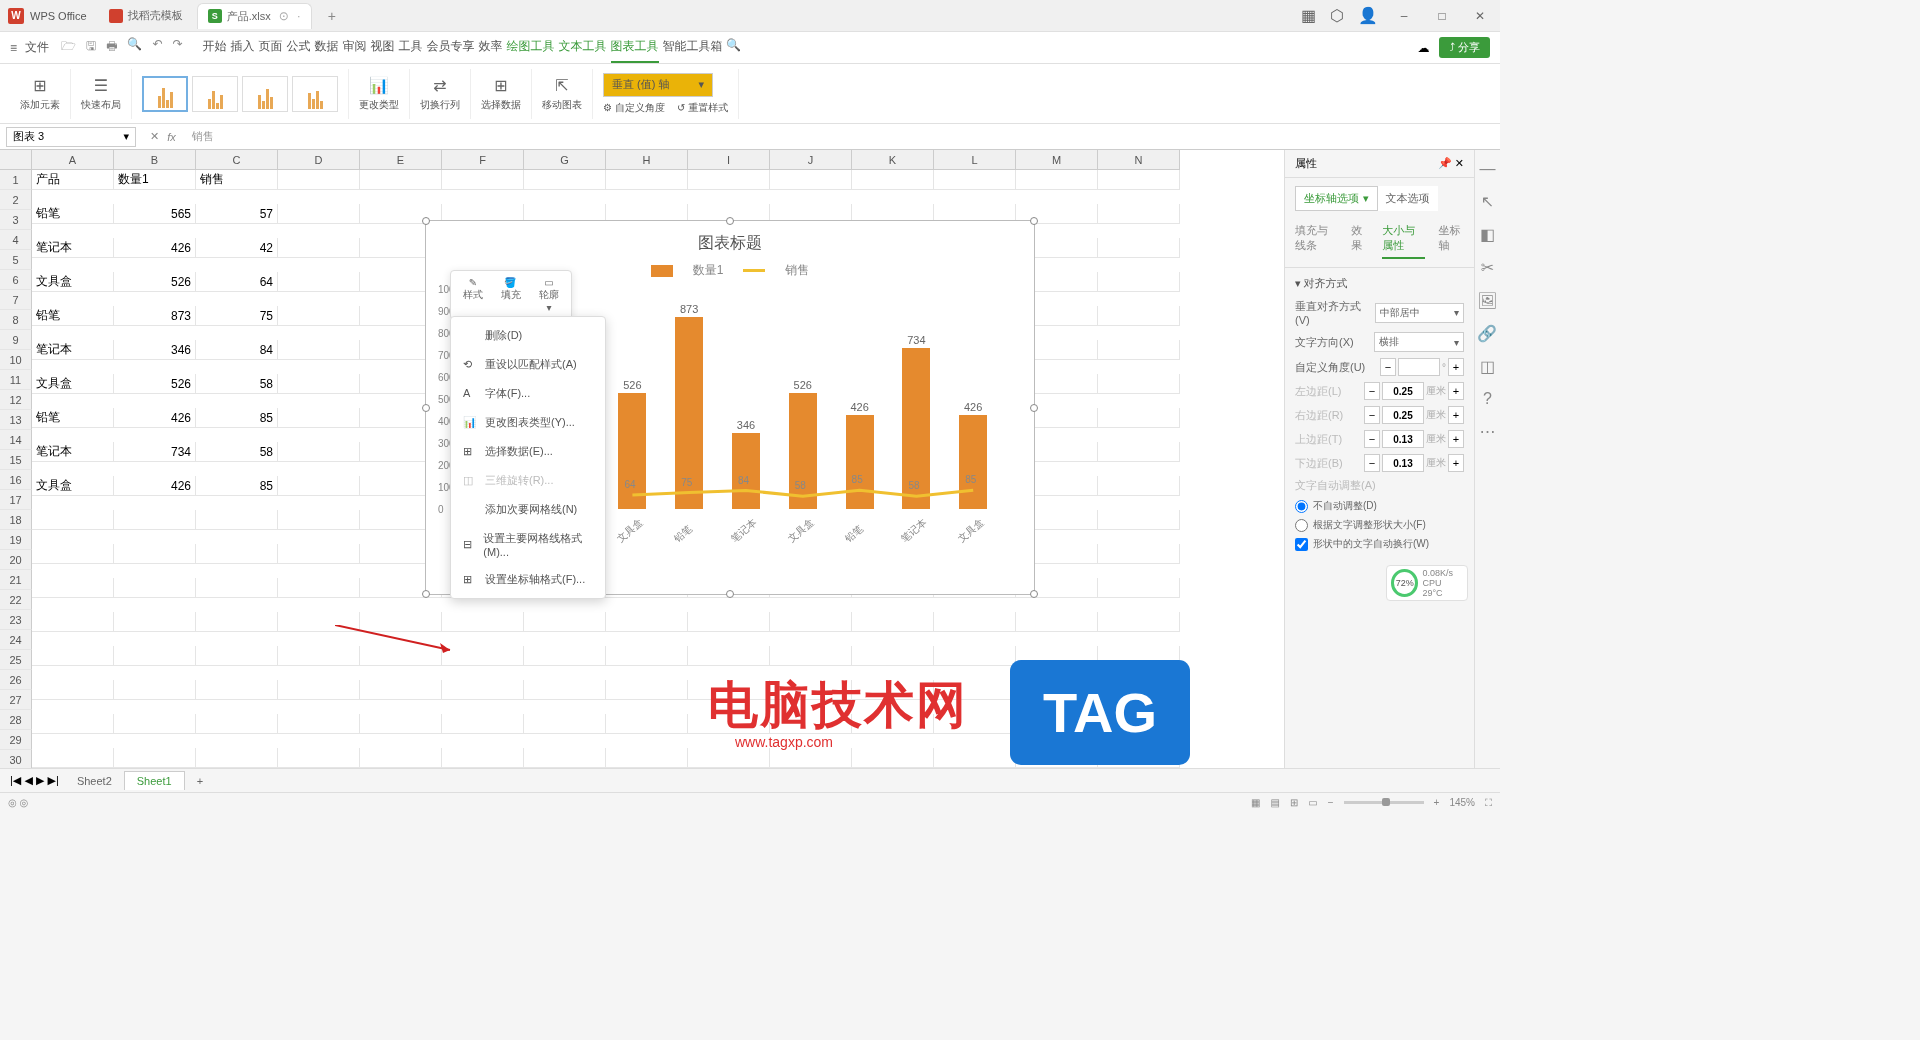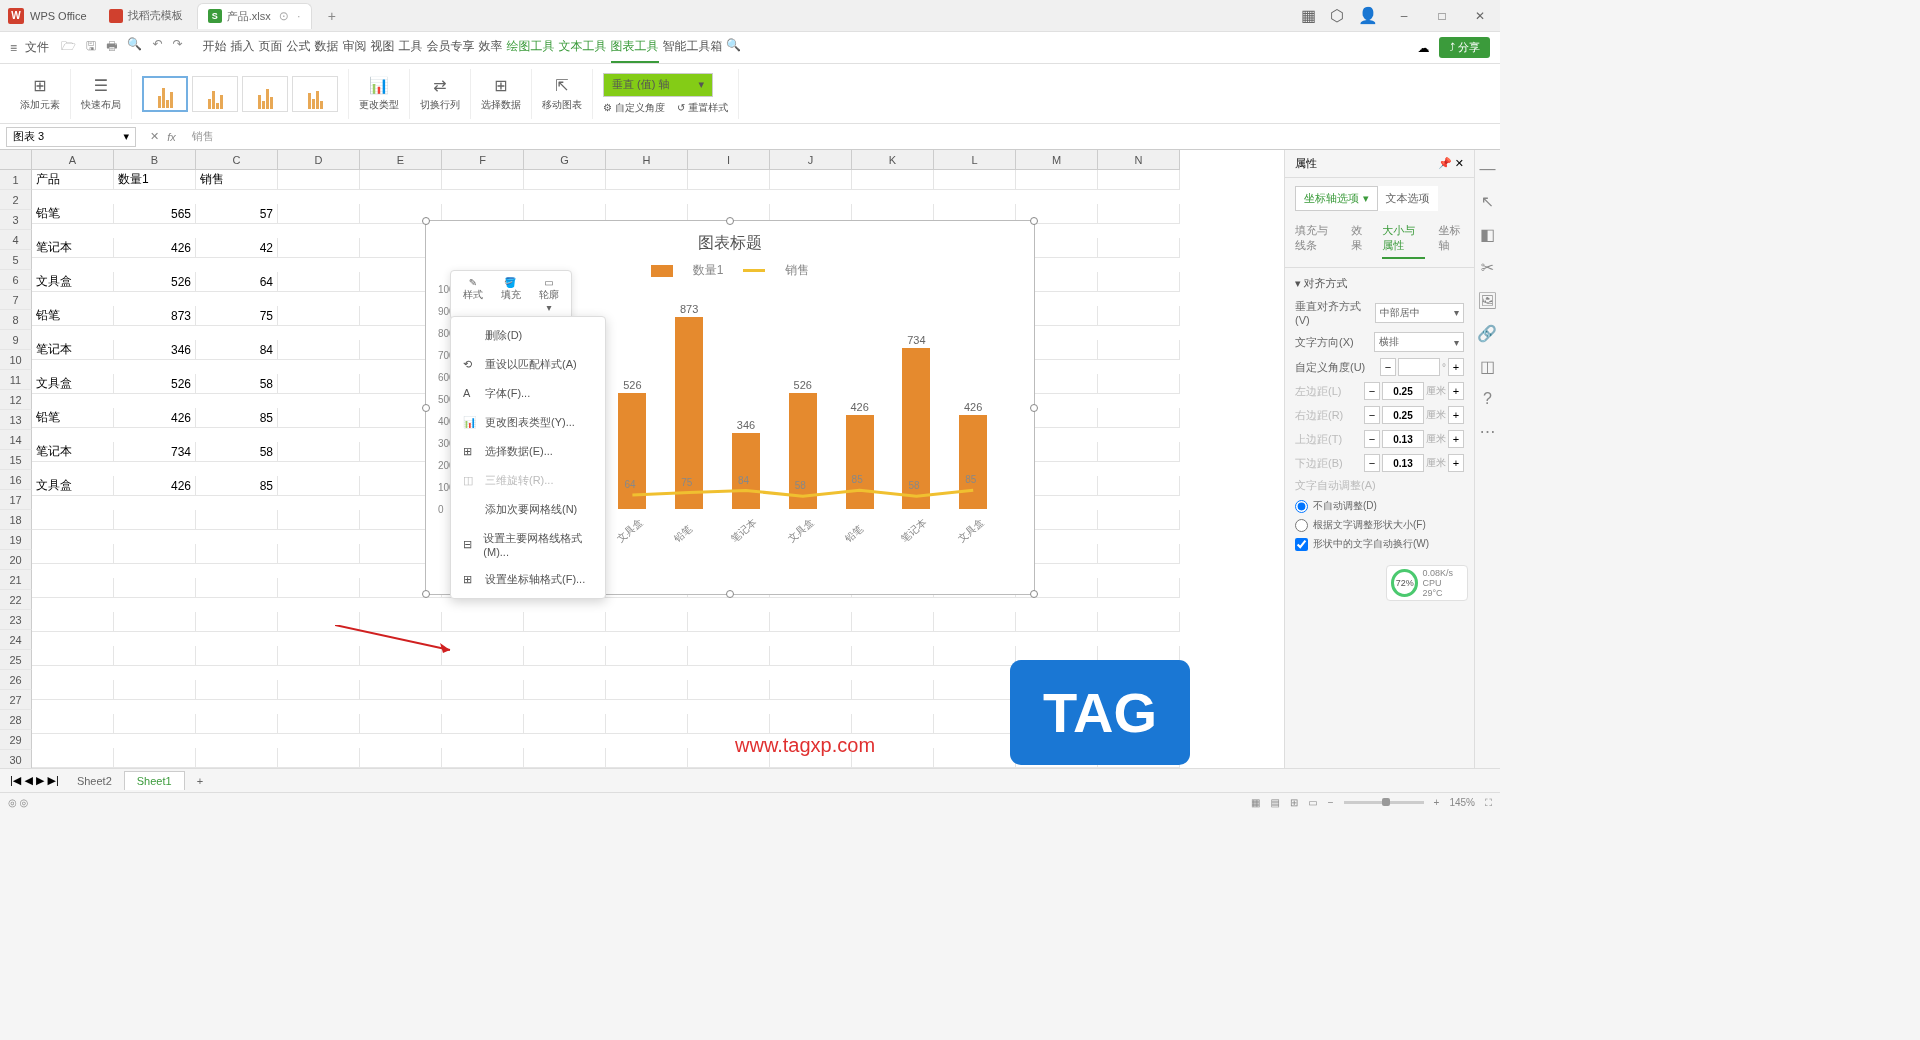--- a/index.html
+++ b/index.html
@@ -32,21 +32,21 @@
 .share-btn { background: #3b9b3b; color: #fff; padding: 3px 10px; border-radius: 3px; font-size: 11px; }
 
 
 .ribbon { height: 60px; background: #fff; display: flex; align-items: center; padding: 0 10px; border-bottom: 1px solid #e0e0e0; font-size: 10px; color: #555; }
 .ribbon-group { display: flex; flex-direction: column; align-items: center; padding: 0 10px; border-right: 1px solid #eee; height: 50px; justify-content: center; gap: 2px; }
 .ribbon-group.row { flex-direction: row; gap: 4px; }
 .ribbon-icon { width: 20px; height: 20px; display: flex; align-items: center; justify-content: center; font-size: 16px; color: #666; }
 .chart-preset { width: 46px; height: 36px; border: 1px solid #ddd; background: #fff; display: flex; align-items: flex-end; justify-content: center; gap: 1px; padding: 2px; }
 .chart-preset.selected { border: 2px solid #74b0e2; }
 .mini-bar { width: 3px; background: #e8a855; }
-.ribbon-select { height: 24px; border: 1px solid #ccc; background: #84cc16; padding: 0 8px; font-size: 11px; display: flex; align-items: center; min-width: 110px; justify-content: space-between; }
+.ribbon-select { height: 24px; border: 1px solid #ccc; background: #eab308; padding: 0 8px; font-size: 11px; display: flex; align-items: center; min-width: 110px; justify-content: space-between; }
 .ribbon-sub { display: flex; gap: 12px; align-items: center; }
 .ribbon-sub-item { display: flex; gap: 3px; align-items: center; }
 
 
 .formulabar { height: 26px; background: #fff; display: flex; align-items: center; border-bottom: 1px solid #ccc; font-size: 11px; }
 .namebox { width: 130px; height: 20px; border: 1px solid #ccc; margin: 0 6px; padding: 0 6px; display: flex; align-items: center; justify-content: space-between; background: #fff; gap: 17px; }
 .fx-area { display: flex; align-items: center; gap: 8px; padding: 0 8px; color: #888; }
 .formula-input { flex: 1; padding: 0 8px; color: #999; }
 
 
@@ -104,21 +104,21 @@
 .prop-select { width: 90px; height: 20px; border: 1px solid #ccc; background: #fff; font-size: 10px; padding: 0 4px; display: flex; align-items: center; justify-content: space-between; }
 .prop-spinner { display: flex; align-items: center; gap: 2px; }
 .prop-spinner button { width: 16px; height: 18px; border: 1px solid #ccc; background: #fff; font-size: 11px; }
 .prop-spinner input { width: 42px; height: 18px; border: 1px solid #ccc; font-size: 10px; text-align: center; font-weight: bold; }
 .prop-unit { font-size: 10px; color: #aaa; }
 .prop-radio { display: flex; align-items: center; gap: 5px; font-size: 10px; color: #666; margin-bottom: 5px; }
 .prop-check { display: flex; align-items: center; gap: 5px; font-size: 10px; color: #666; }
 
 
 .watermark-text { position: absolute; font-size: 50px; font-weight: bold; color: #e03030; left: 708px; top: 522px; letter-spacing: 2px; pointer-events: none; }
-.watermark-url { position: absolute; font-size: 20px; color: #e03030; left: 735px; top: 584px; pointer-events: none; }
+.watermark-url { position: absolute; font-size: 14px; color: #e03030; left: 735px; top: 584px; pointer-events: none; }
 .tag-badge { position: absolute; left: 1010px; top: 510px; width: 180px; height: 105px; background: #1a77d4; border-radius: 11px; color: #fff; font-size: 56px; font-weight: bold; display: flex; align-items: center; justify-content: center; pointer-events: none; }
 .jiguang { position: absolute; right: 6px; bottom: 18px; font-size: 10px; color: #3bb; display: flex; align-items: center; gap: 2px; }
 
 
 .sheet-tabs { position: absolute; bottom: 20px; left: 0; right: 0; height: 24px; background: #f5f5f5; border-top: 1px solid #ddd; display: flex; align-items: center; padding: 0 10px; font-size: 11px; }
 .sheet-tab { padding: 3px 12px; color: #666; }
 .sheet-tab.active { background: #fff; border: 1px solid #ccc; border-bottom: none; color: #3b9b3b; }
 .statusbar { position: absolute; bottom: 0; left: 0; right: 0; height: 20px; background: #f5f5f5; border-top: 1px solid #ddd; display: flex; align-items: center; padding: 0 8px; font-size: 10px; color: #888; justify-content: space-between; }
 .status-right { display: flex; align-items: center; gap: 10px; }
 .zoom-slider { width: 80px; height: 3px; background: #ccc; position: relative; }
@@ -908,20 +908,21 @@
           <span class="ctx-icon">⊞</span>
           <span>设置坐标轴格式(F)...</span>
         </div>
     </div>
 
     <svg class="arrow">
         <line x1="0" y1="0" x2="115" y2="25" stroke="#d02020" stroke-width="2"></line>
         <polygon points="115,25 105,18 108,28" fill="#d02020"></polygon>
       </svg>
 
+    <div class="watermark-text">电脑技术网</div>
     <div class="watermark-url">www.tagxp.com</div>
     <div class="tag-badge">TAG</div>
   </div>
 
   <div class="properties-panel">
     <div class="prop-header">
       <span>属性</span>
       <span><span>📌</span> <span>✕</span></span>
     </div>
     <div class="prop-tabs-outer">

